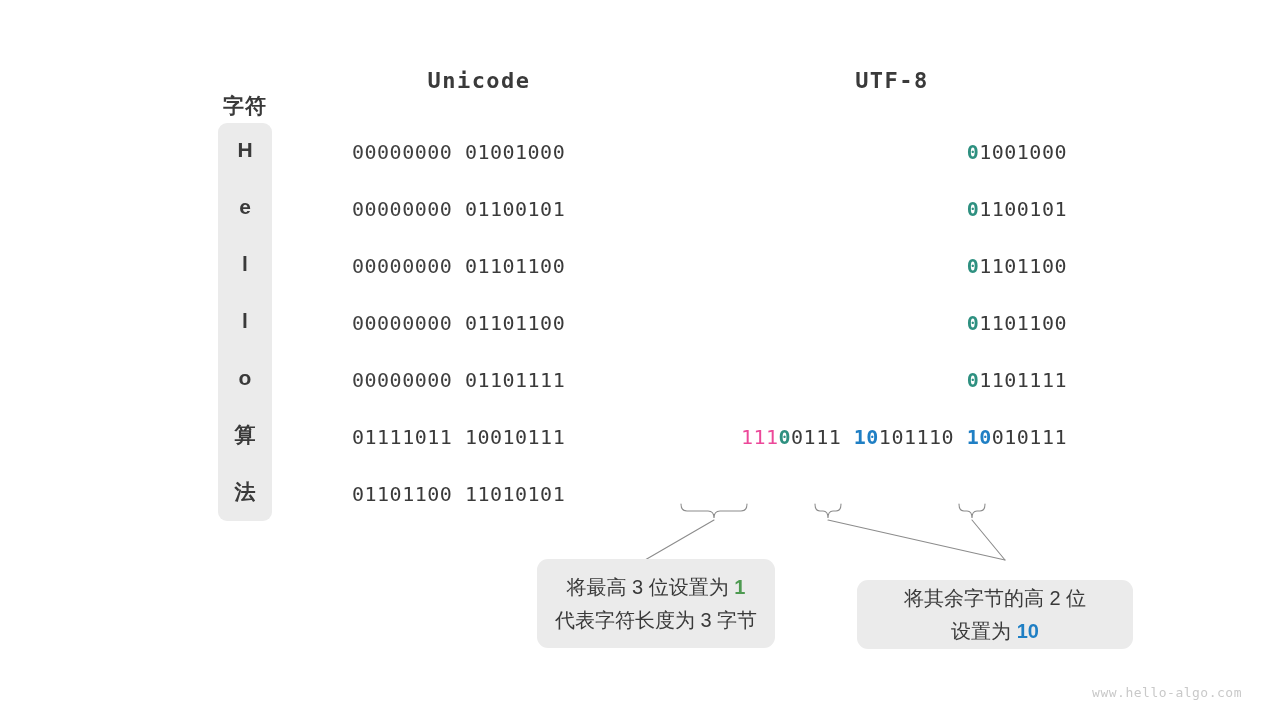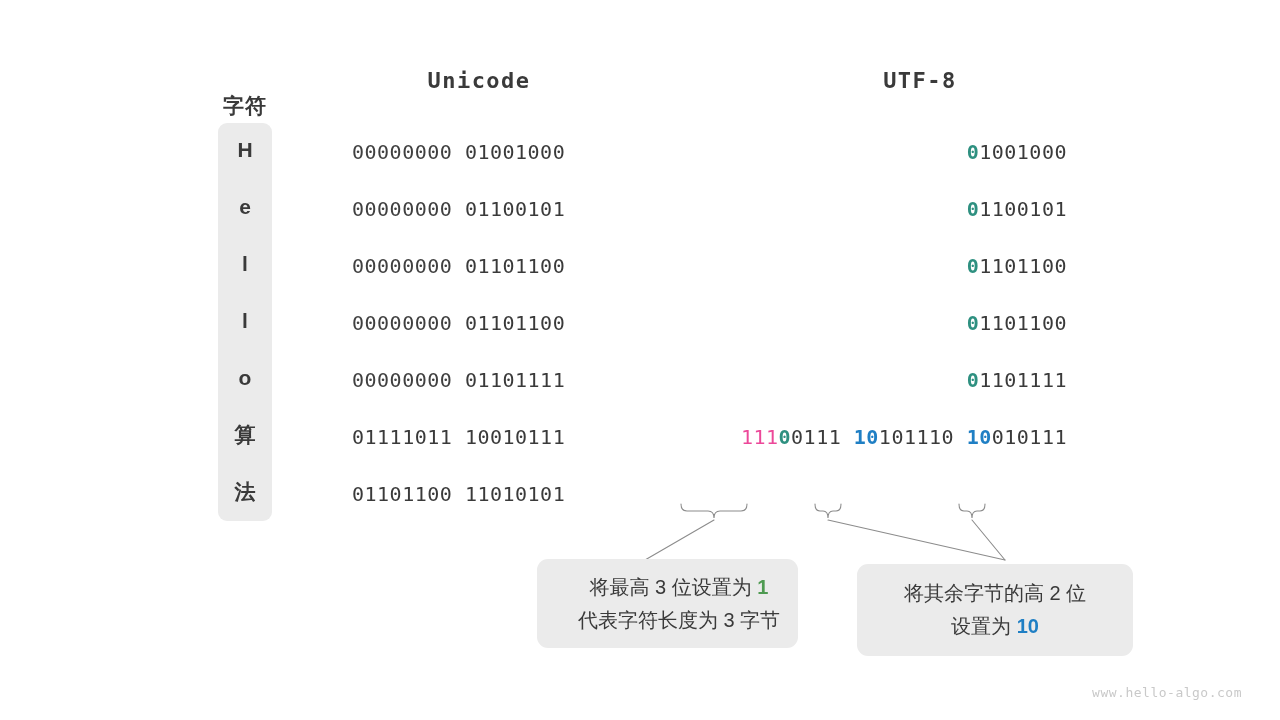--- a/index.html
+++ b/index.html
@@ -41,21 +41,21 @@
   }
   .hdr-unicode {
     left: 345px;
     top: 68px;
     width: 268px;
     text-align: center;
     font-size: 22px;
     letter-spacing: 1.5px;
   }
   .hdr-utf8 {
-    left: 770px;
+    left: 742px;
     top: 68px;
     width: 300px;
     text-align: center;
     font-size: 22px;
     letter-spacing: 1.5px;
   }
 
   
   .char-col {
     position: absolute;
@@ -110,27 +110,26 @@
     justify-content: center;
     color: #3a3a3a;
     font-size: 20px;
     line-height: 33px;
   }
   .note-left {
     left: 537px;
     top: 559px;
     width: 238px;
     height: 89px;
-    padding-left: 23px;
   }
   .note-right {
     left: 857px;
-    top: 564px;
+    top: 580px;
     width: 276px;
-    height: 92px;
+    height: 69px;
   }
   .note .ln { white-space: pre; }
   .kw-green { color: #4e9a51; font-weight: bold; }
   .kw-blue  { color: #1f7fc4; font-weight: bold; }
 
   
   .connectors {
     position: absolute;
     left: 0; top: 0;
     width: 1280px;

